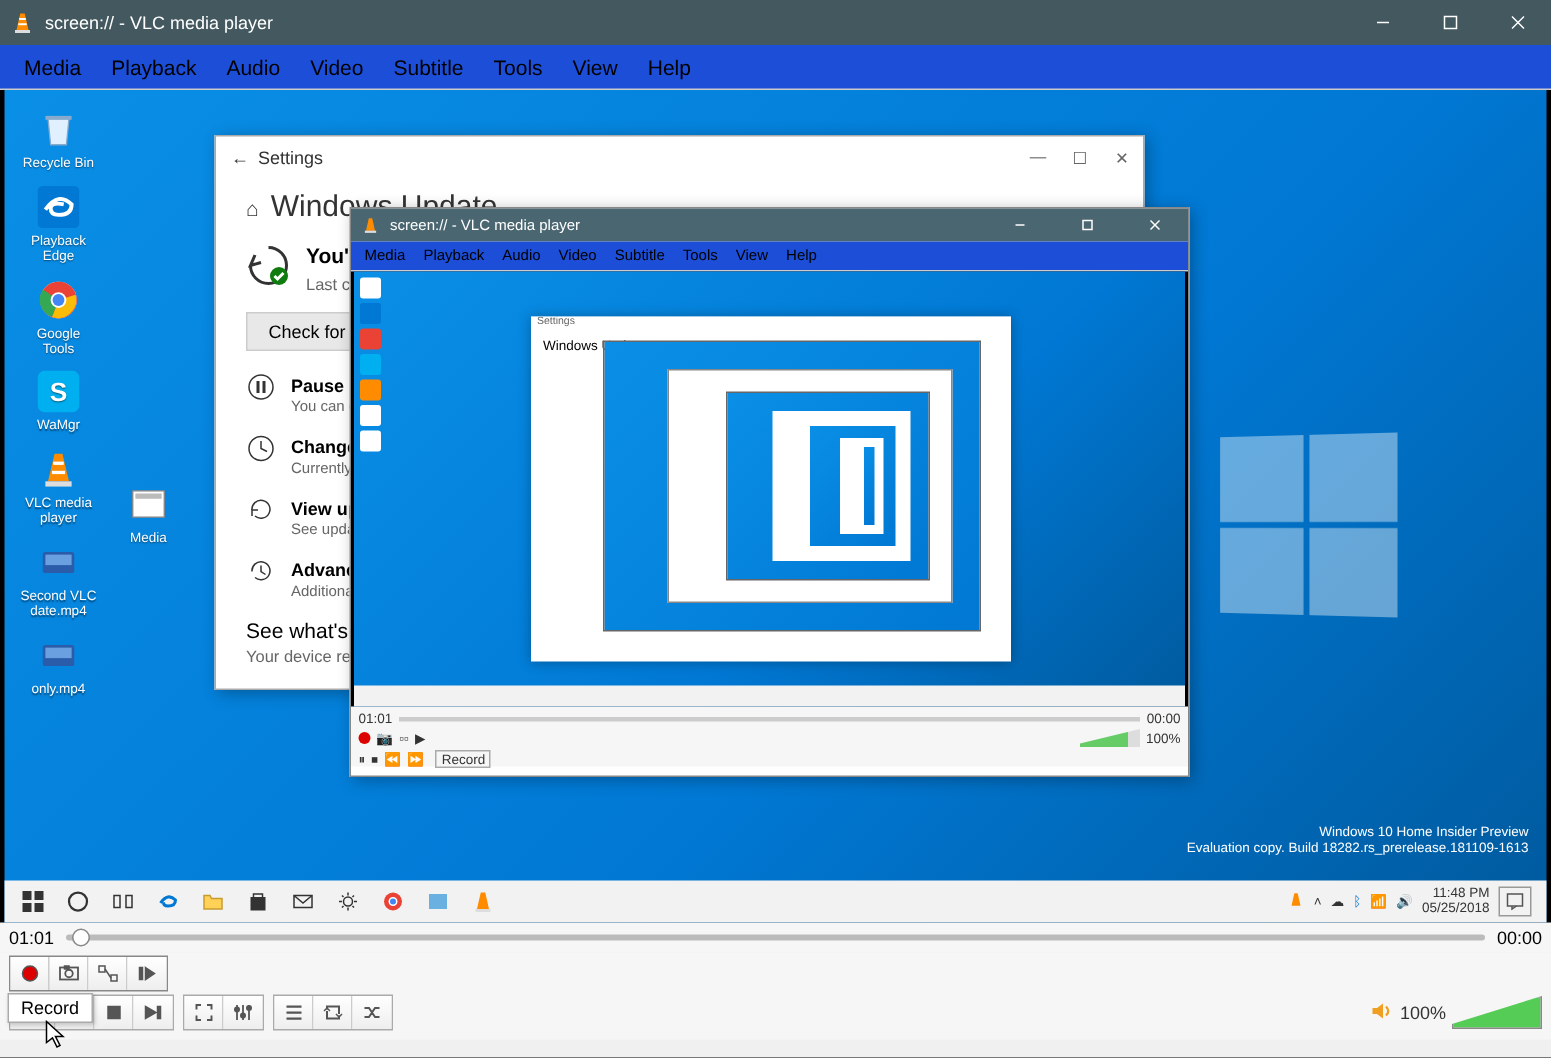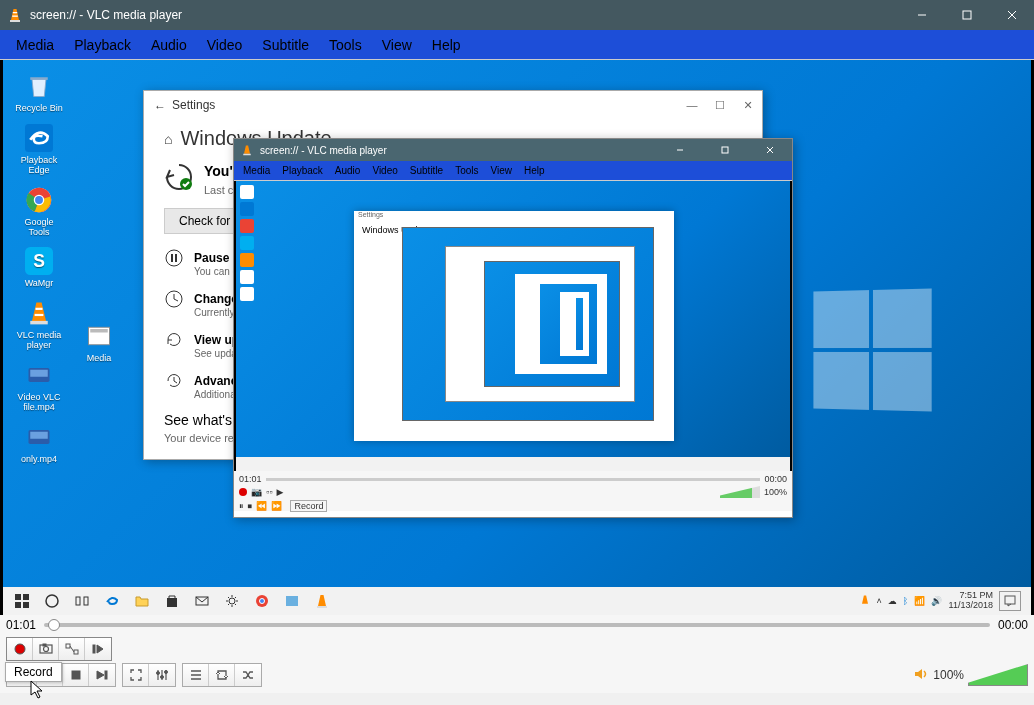--- a/index.html
+++ b/index.html
@@ -196,21 +196,21 @@
           </div>
           <span>VLC media player</span>
         </div>
       <div class="d-icon">
           <div class="ico">
             <svg viewBox="0 0 32 32">
               <rect x="4" y="8" width="24" height="16" rx="2" fill="#2a5caa"></rect>
               <rect x="6" y="10" width="20" height="8" fill="#6aa0e0"></rect>
             </svg>
           </div>
-          <span>Video VLC file.mp4</span>
+          <span>Second VLC date.mp4</span>
         </div>
       <div class="d-icon">
           <div class="ico">
             <svg viewBox="0 0 32 32">
               <rect x="4" y="8" width="24" height="16" rx="2" fill="#2a5caa"></rect>
               <rect x="6" y="10" width="20" height="8" fill="#6aa0e0"></rect>
             </svg>
           </div>
           <span>only.mp4</span>
         </div>
@@ -228,20 +228,24 @@
     </div>
 
     <div class="win-logo">
         <div class="tile">
           <div></div>
           <div></div>
           <div></div>
           <div></div>
         </div>
       </div>
+    <div class="win-watermark">
+      <div>Windows 10 Home Insider Preview</div>
+      <div>Evaluation copy. Build 18282.rs_prerelease.181109-1613</div>
+    </div>
 
     <div class="settings-win">
       <div class="settings-tb">
         <span style="margin-right:6px;">←</span>
         <span>Settings</span>
         <span class="sp"></span>
         <span class="sbtn">—</span>
         <span class="sbtn">☐</span>
         <span class="sbtn">✕</span>
       </div>
@@ -460,22 +464,22 @@
       <div class="tb-tray">
         <span><svg width="12" height="12" viewBox="0 0 16 16">
               <path d="M6.5 2 L9.5 2 L12 13 L4 13 Z" fill="#ff8c00"></path>
             </svg></span>
         <span>˄</span>
         <span>☁</span>
         <span style="color:#0078d4;">ᛒ</span>
         <span>📶</span>
         <span>🔊</span>
         <div class="tb-time">
-          <div>7:51 PM</div>
-          <div>11/13/2018</div>
+          <div>11:48 PM</div>
+          <div>05/25/2018</div>
         </div>
         <div class="notif-btn">
             <svg width="12" height="12" viewBox="0 0 12 12">
               <rect x="1" y="1" width="10" height="8" fill="none" stroke="#555"></rect>
               <path d="M4 9 L4 11 L7 9" fill="none" stroke="#555"></path>
             </svg>
           </div>
       </div>
     </div>
   </div>

